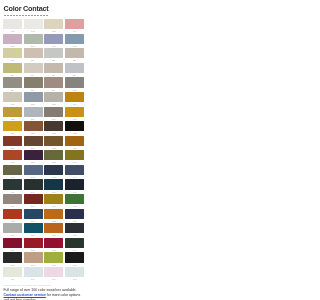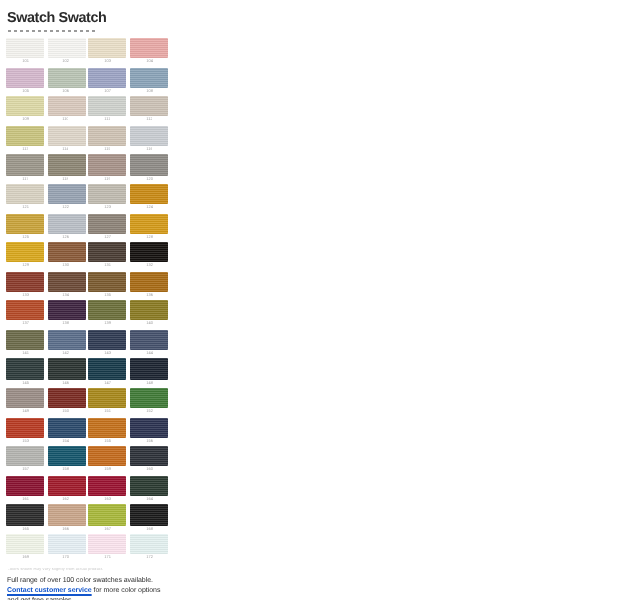--- a/index.html
+++ b/index.html
@@ -62,21 +62,21 @@
   }
   .flink{
     color:#1255cc;text-decoration:underline;font-weight:bold;
   }
 </style>
 </head>
 <body>
 
 <div class="card">
 
-  <div class="title">Swatch Swatch</div>
+  <div class="title">Color Contact</div>
   <div class="rule"></div>
 
   <div class="grid" id="swatch-grid">
       <div class="cell">
         <div class="sw" style="background-color: rgb(244, 243, 239);"></div>
         <div class="code">101</div>
       </div>
       <div class="cell">
         <div class="sw" style="background-color: rgb(246, 245, 242);"></div>
         <div class="code">102</div>

